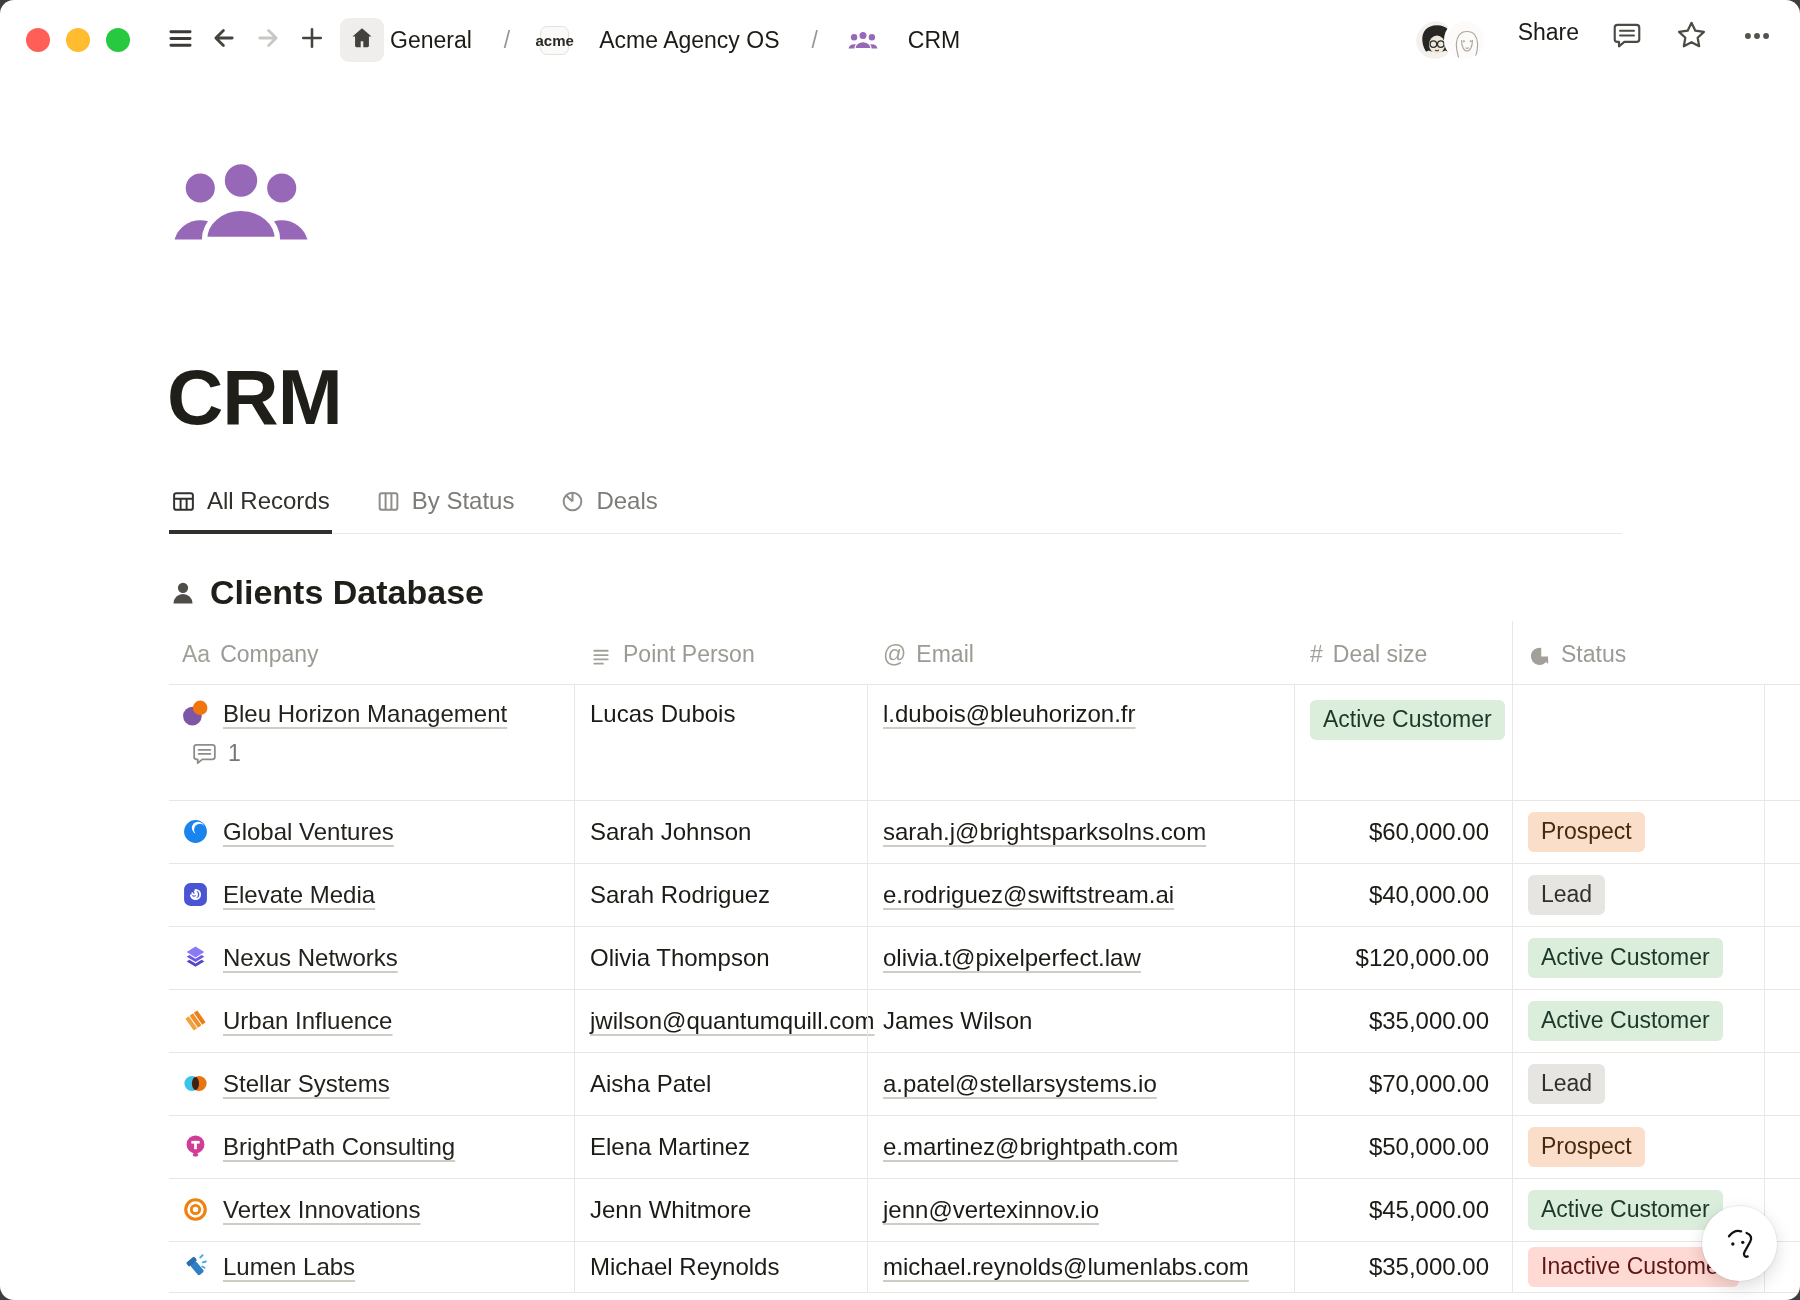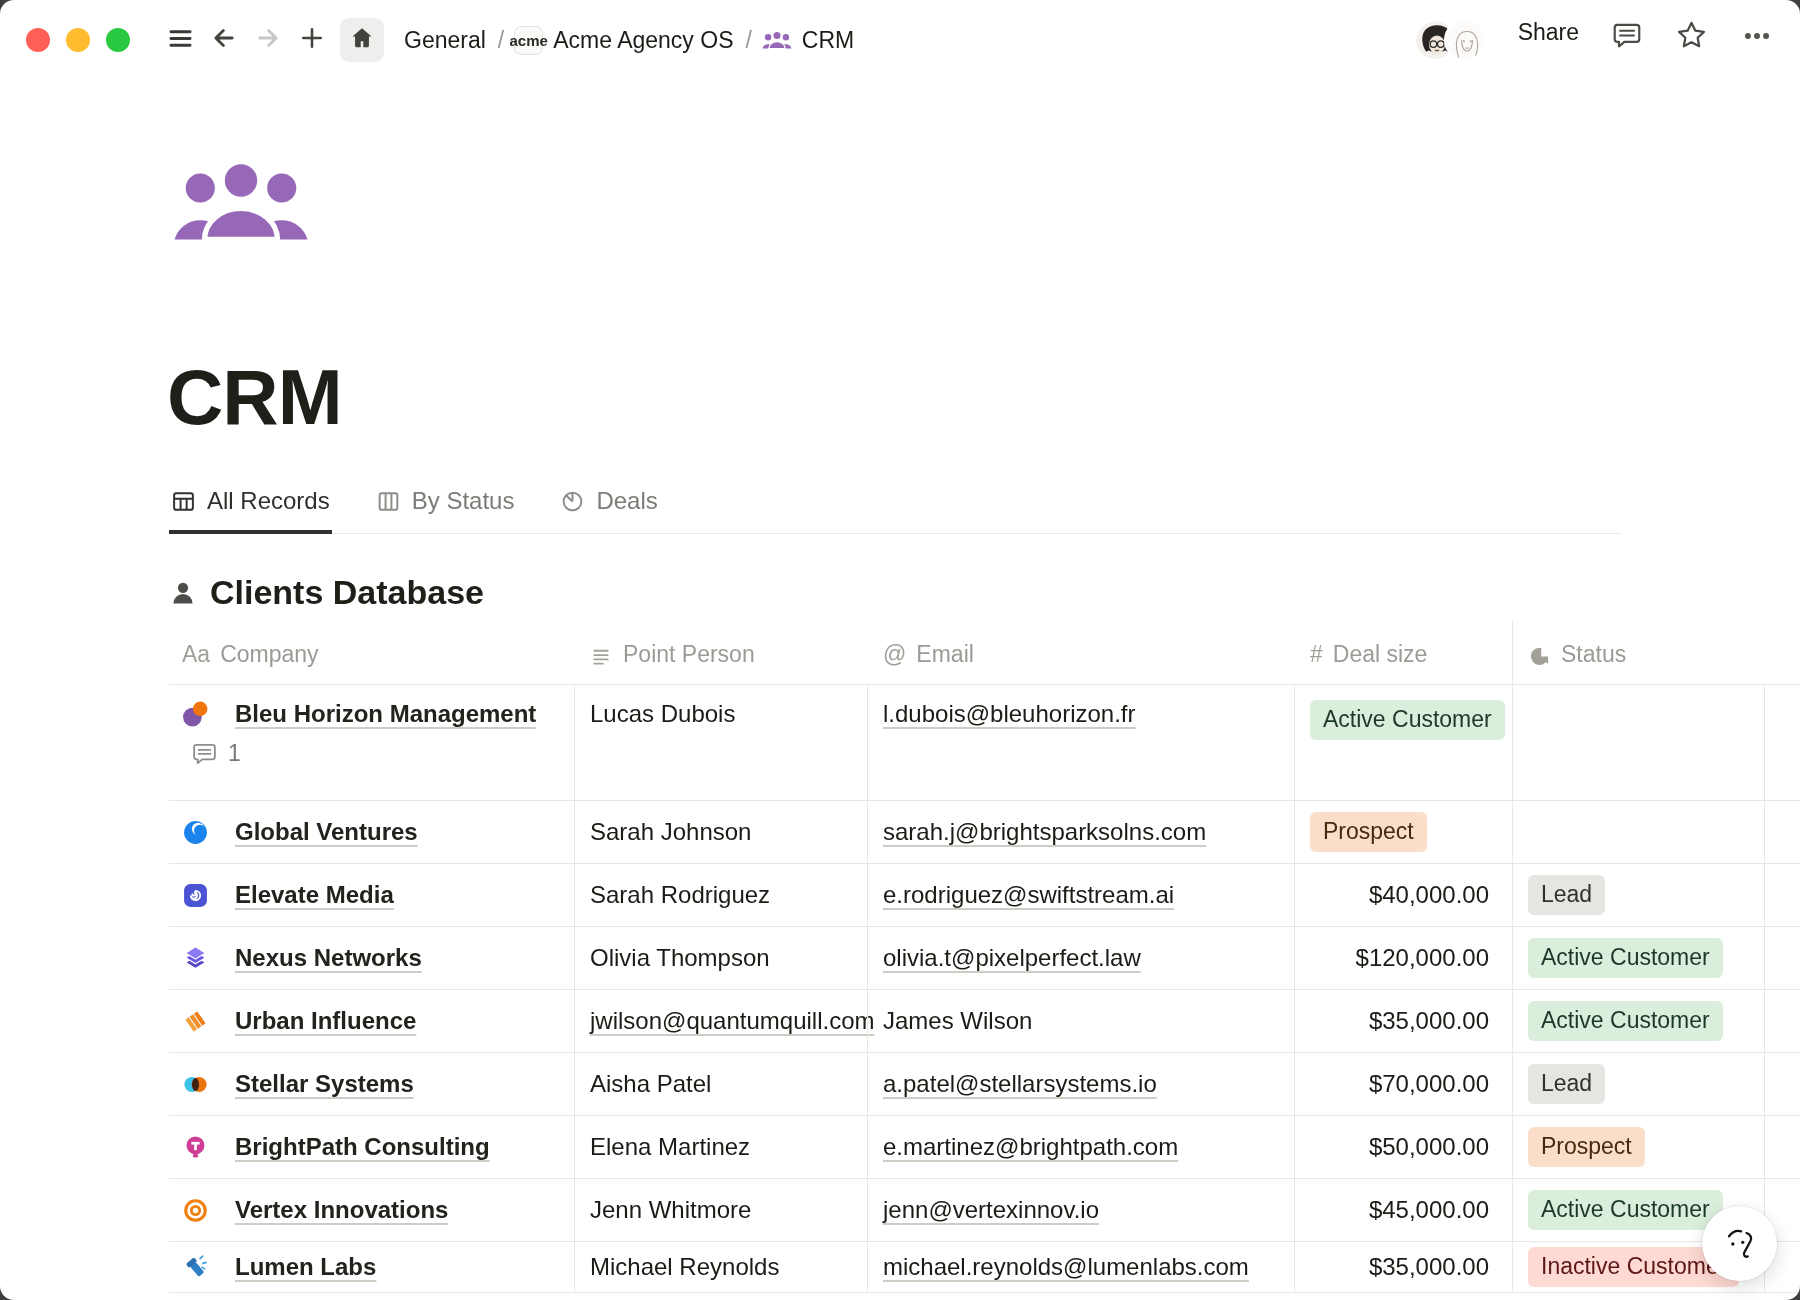--- a/index.html
+++ b/index.html
@@ -11,21 +11,21 @@
   }
   
   .topbar{position:absolute;top:0;left:0;right:0;height:80px;display:flex;align-items:center;padding:0 26px;}
   .lights{display:flex;gap:16px;margin-right:28px;}
   .light{width:24px;height:24px;border-radius:50%;}
   .light.red{background:#ff5f57;}
   .light.yellow{background:#febc2e;}
   .light.green{background:#28c840;}
   .tbtn{display:flex;align-items:center;justify-content:center;width:44px;height:44px;border-radius:9px;flex:0 0 auto;cursor:default;}
   .tbtn.homebtn{background:#efeeec;margin-left:6px;}
-  .crumbs{display:flex;align-items:center;font-size:23px;margin-left:14px;white-space:nowrap;}
+  .crumbs{display:flex;align-items:center;font-size:23px;white-space:nowrap;gap:20px;}
   .crumb{color:#1d1b16;margin:0 6px;}
   .sep{color:#9b9893;margin:0 6px;}
   .acme-chip{width:29px;height:29px;border-radius:7px;background:#fbfaf8;border:1px solid #e4e2de;
     display:flex;align-items:center;justify-content:center;font-size:15px;font-weight:bold;color:#2b2a27;margin:0 4px;}
   .mini-group{margin:0 4px;display:flex;}
   .tb-right{margin-left:auto;display:flex;align-items:flex-start;gap:32px;}
   .avatars{display:flex;align-items:center;}
   .avatar{width:42px;height:42px;border-radius:50%;border:2px solid #fff;background:#fff;overflow:hidden;flex:0 0 auto;}
   .avatar+.avatar{margin-left:-12px;}
   .share{font-size:23px;color:#1d1b16;}
@@ -45,21 +45,21 @@
   .glyph{font-size:23px;color:#a3a09a;}
   .tbody{border-bottom:1px solid #e9e7e4;}
   .trow{border-top:1px solid #e9e7e4;height:63px;}
   .trow.tall{height:116px;}
   .trow:last-child{height:51px;overflow:hidden;}
   .td{display:flex;align-items:center;min-width:0;white-space:nowrap;}
   .trow.tall .td{align-items:flex-start;padding-top:15px;}
   .td.company{padding-left:13px;}
   .td.person,.td.email,.td.status{padding-left:16px;}
   .td.deal{justify-content:flex-end;padding-right:23px;}
-  .name-line{display:flex;align-items:flex-end;gap:26px;font-weight:700;color:#24221d;}
+  .name-line{display:flex;align-items:flex-start;gap:14px;font-weight:400;color:#24221d;}
   .logo{width:27px;height:27px;flex:0 0 auto;display:flex;}
   .u{text-decoration:underline;text-decoration-thickness:1.5px;text-underline-offset:5px;text-decoration-color:#cfccc6;}
   .comment-line{display:flex;align-items:center;gap:10px;padding-left:9px;margin-top:12px;color:#787672;font-size:23px;}
   .badge{font-size:23px;line-height:1.2;padding:6px 13px;border-radius:6px;white-space:nowrap;}
   .vline{position:absolute;width:1px;background:#e9e7e4;}
   .vl1{left:405px;top:59px;bottom:0;}
   .vl2{left:698px;top:59px;bottom:0;}
   .vl3{left:1125px;top:59px;bottom:0;}
   .vl4{left:1343px;top:-4px;bottom:0;}
   .vl5{left:1595px;top:59px;bottom:0;}
@@ -309,20 +309,21 @@
                 </span>
           <span class="u">Global Ventures</span>
         </div>
 
       </div>
     </div>
     <div class="td person">Sarah Johnson</div>
     <div class="td email">
       <span class="u">sarah.j@brightsparksolns.com</span>
     </div>
+    <div class="td deal">$60,000.00</div>
     <div class="td status">
       <span class="badge" style="background: rgb(250, 222, 201); color: rgb(73, 41, 14);">Prospect</span>
     </div>
   </div>
         <div class="trow">
     <div class="td company">
       <div class="company-wrap">
         <div class="name-line">
           <span class="logo">
                   <svg width="27" height="27" viewBox="0 0 26 26">

